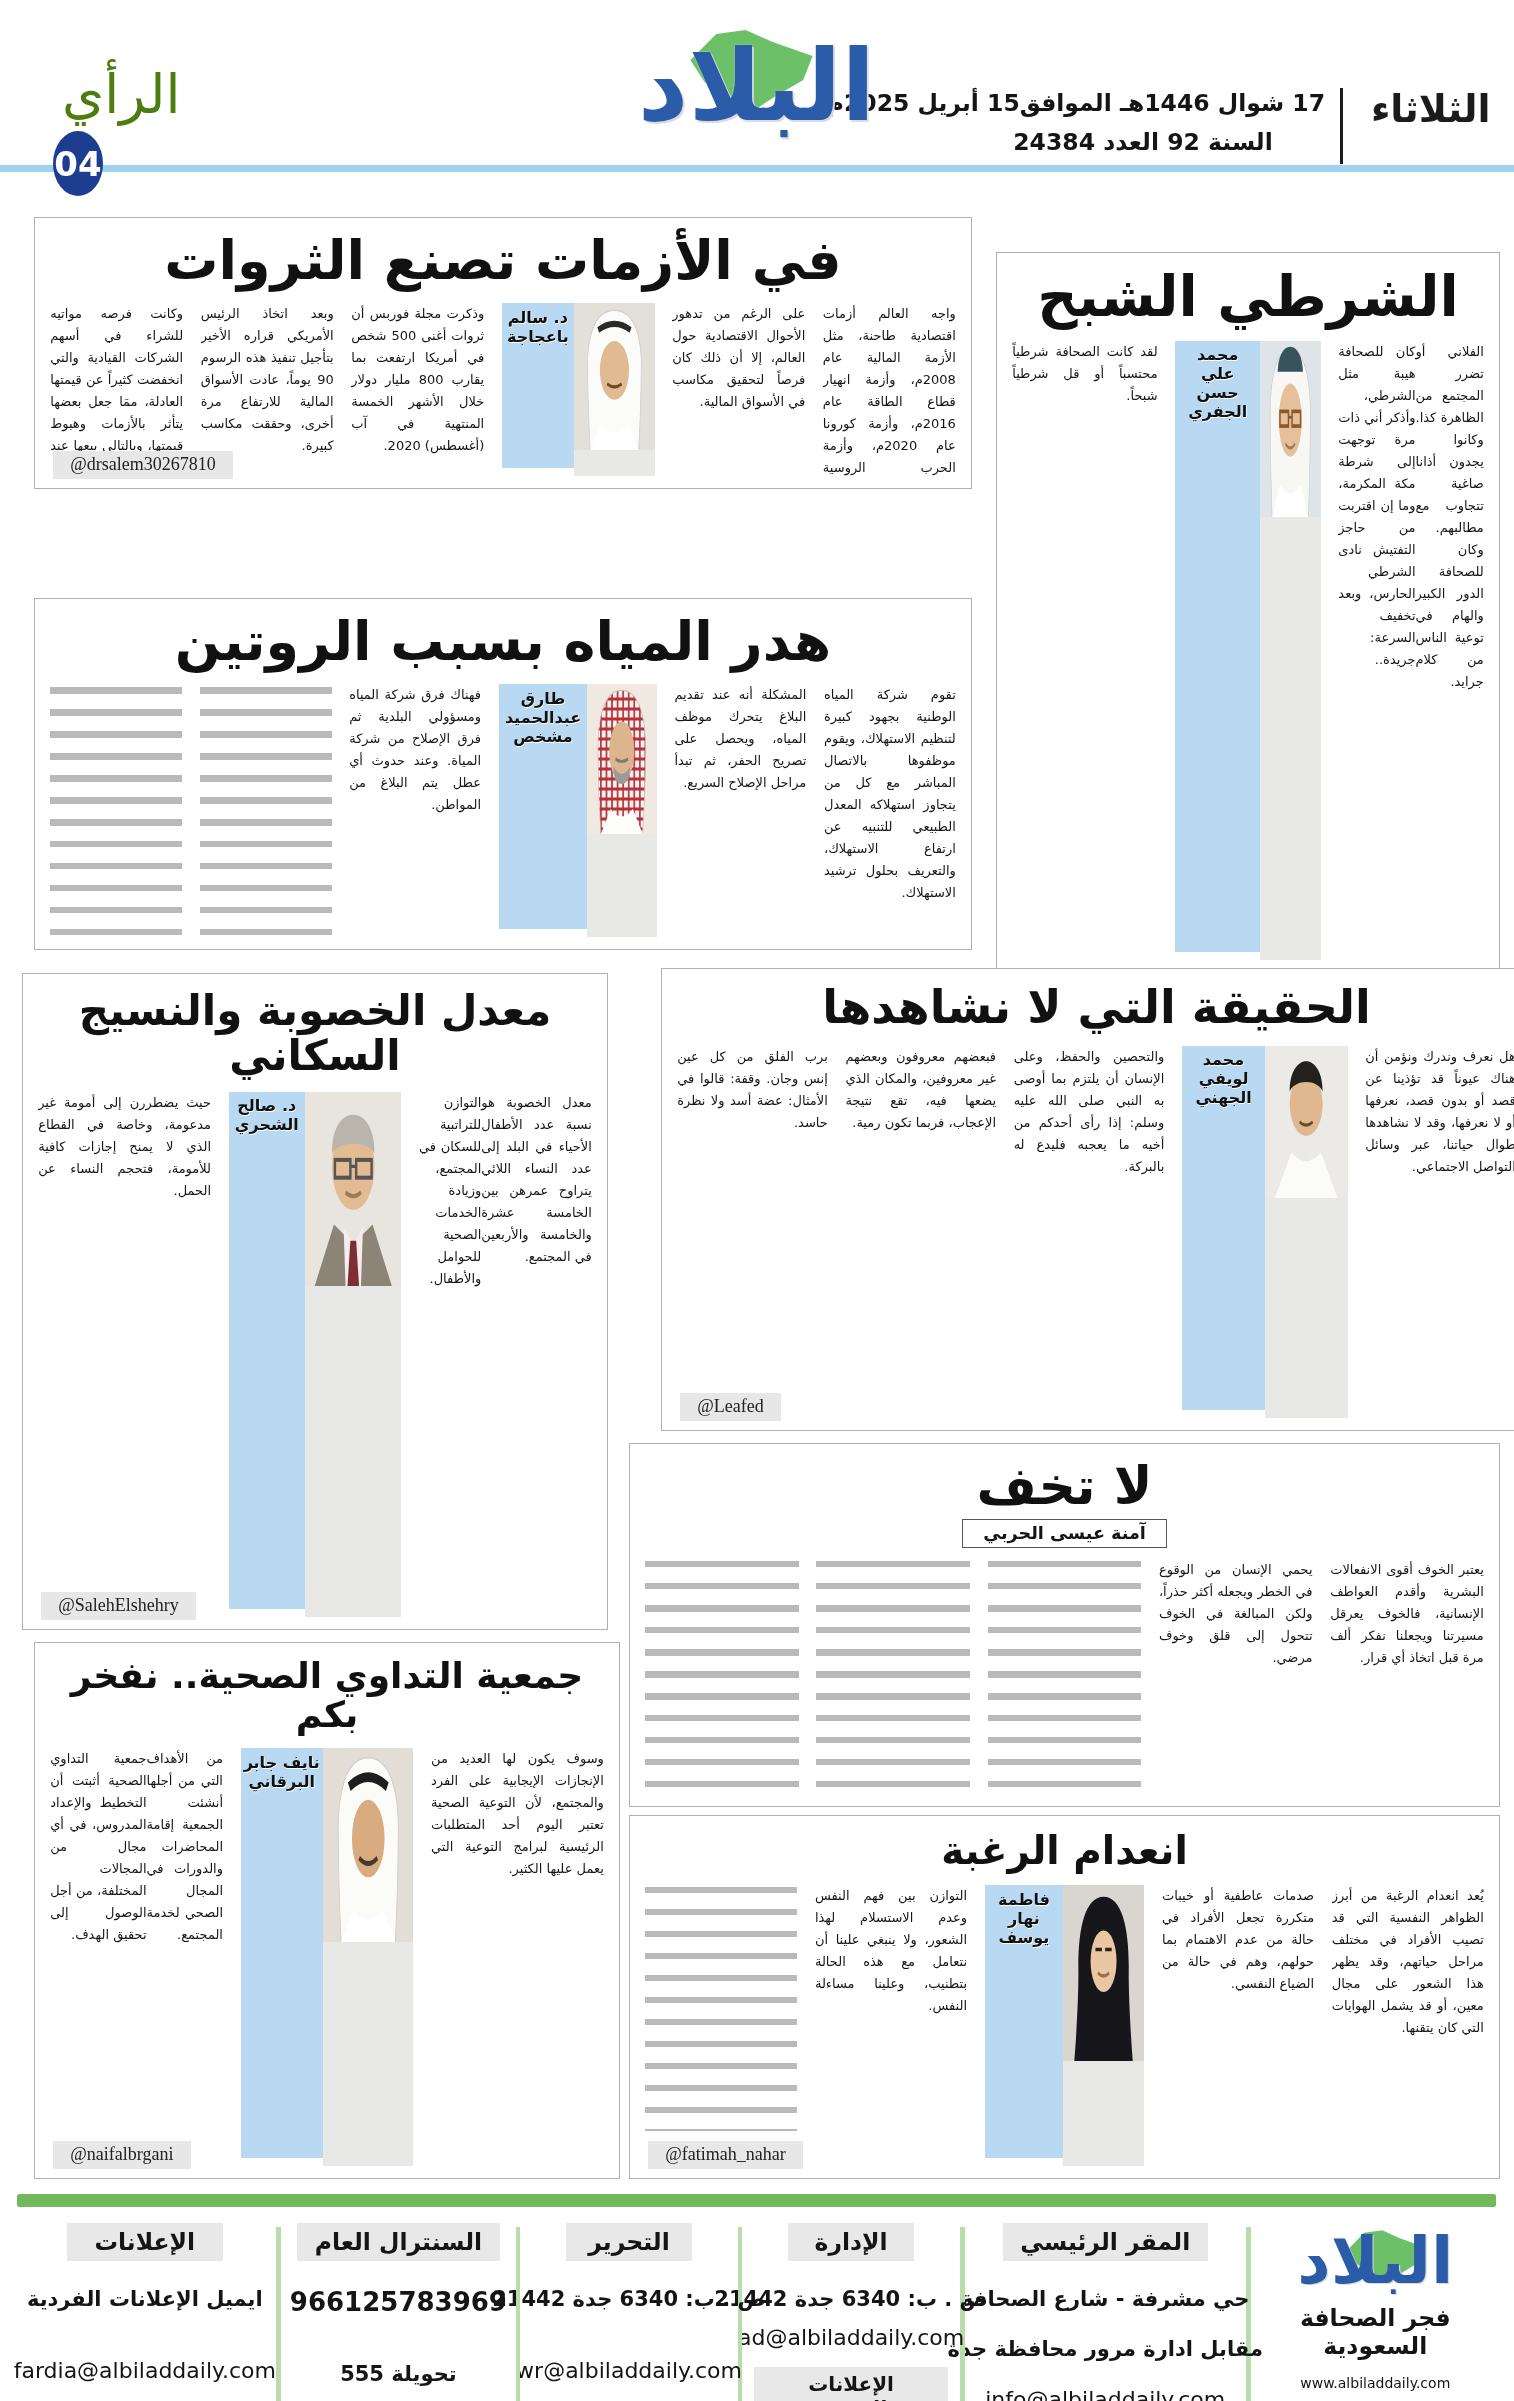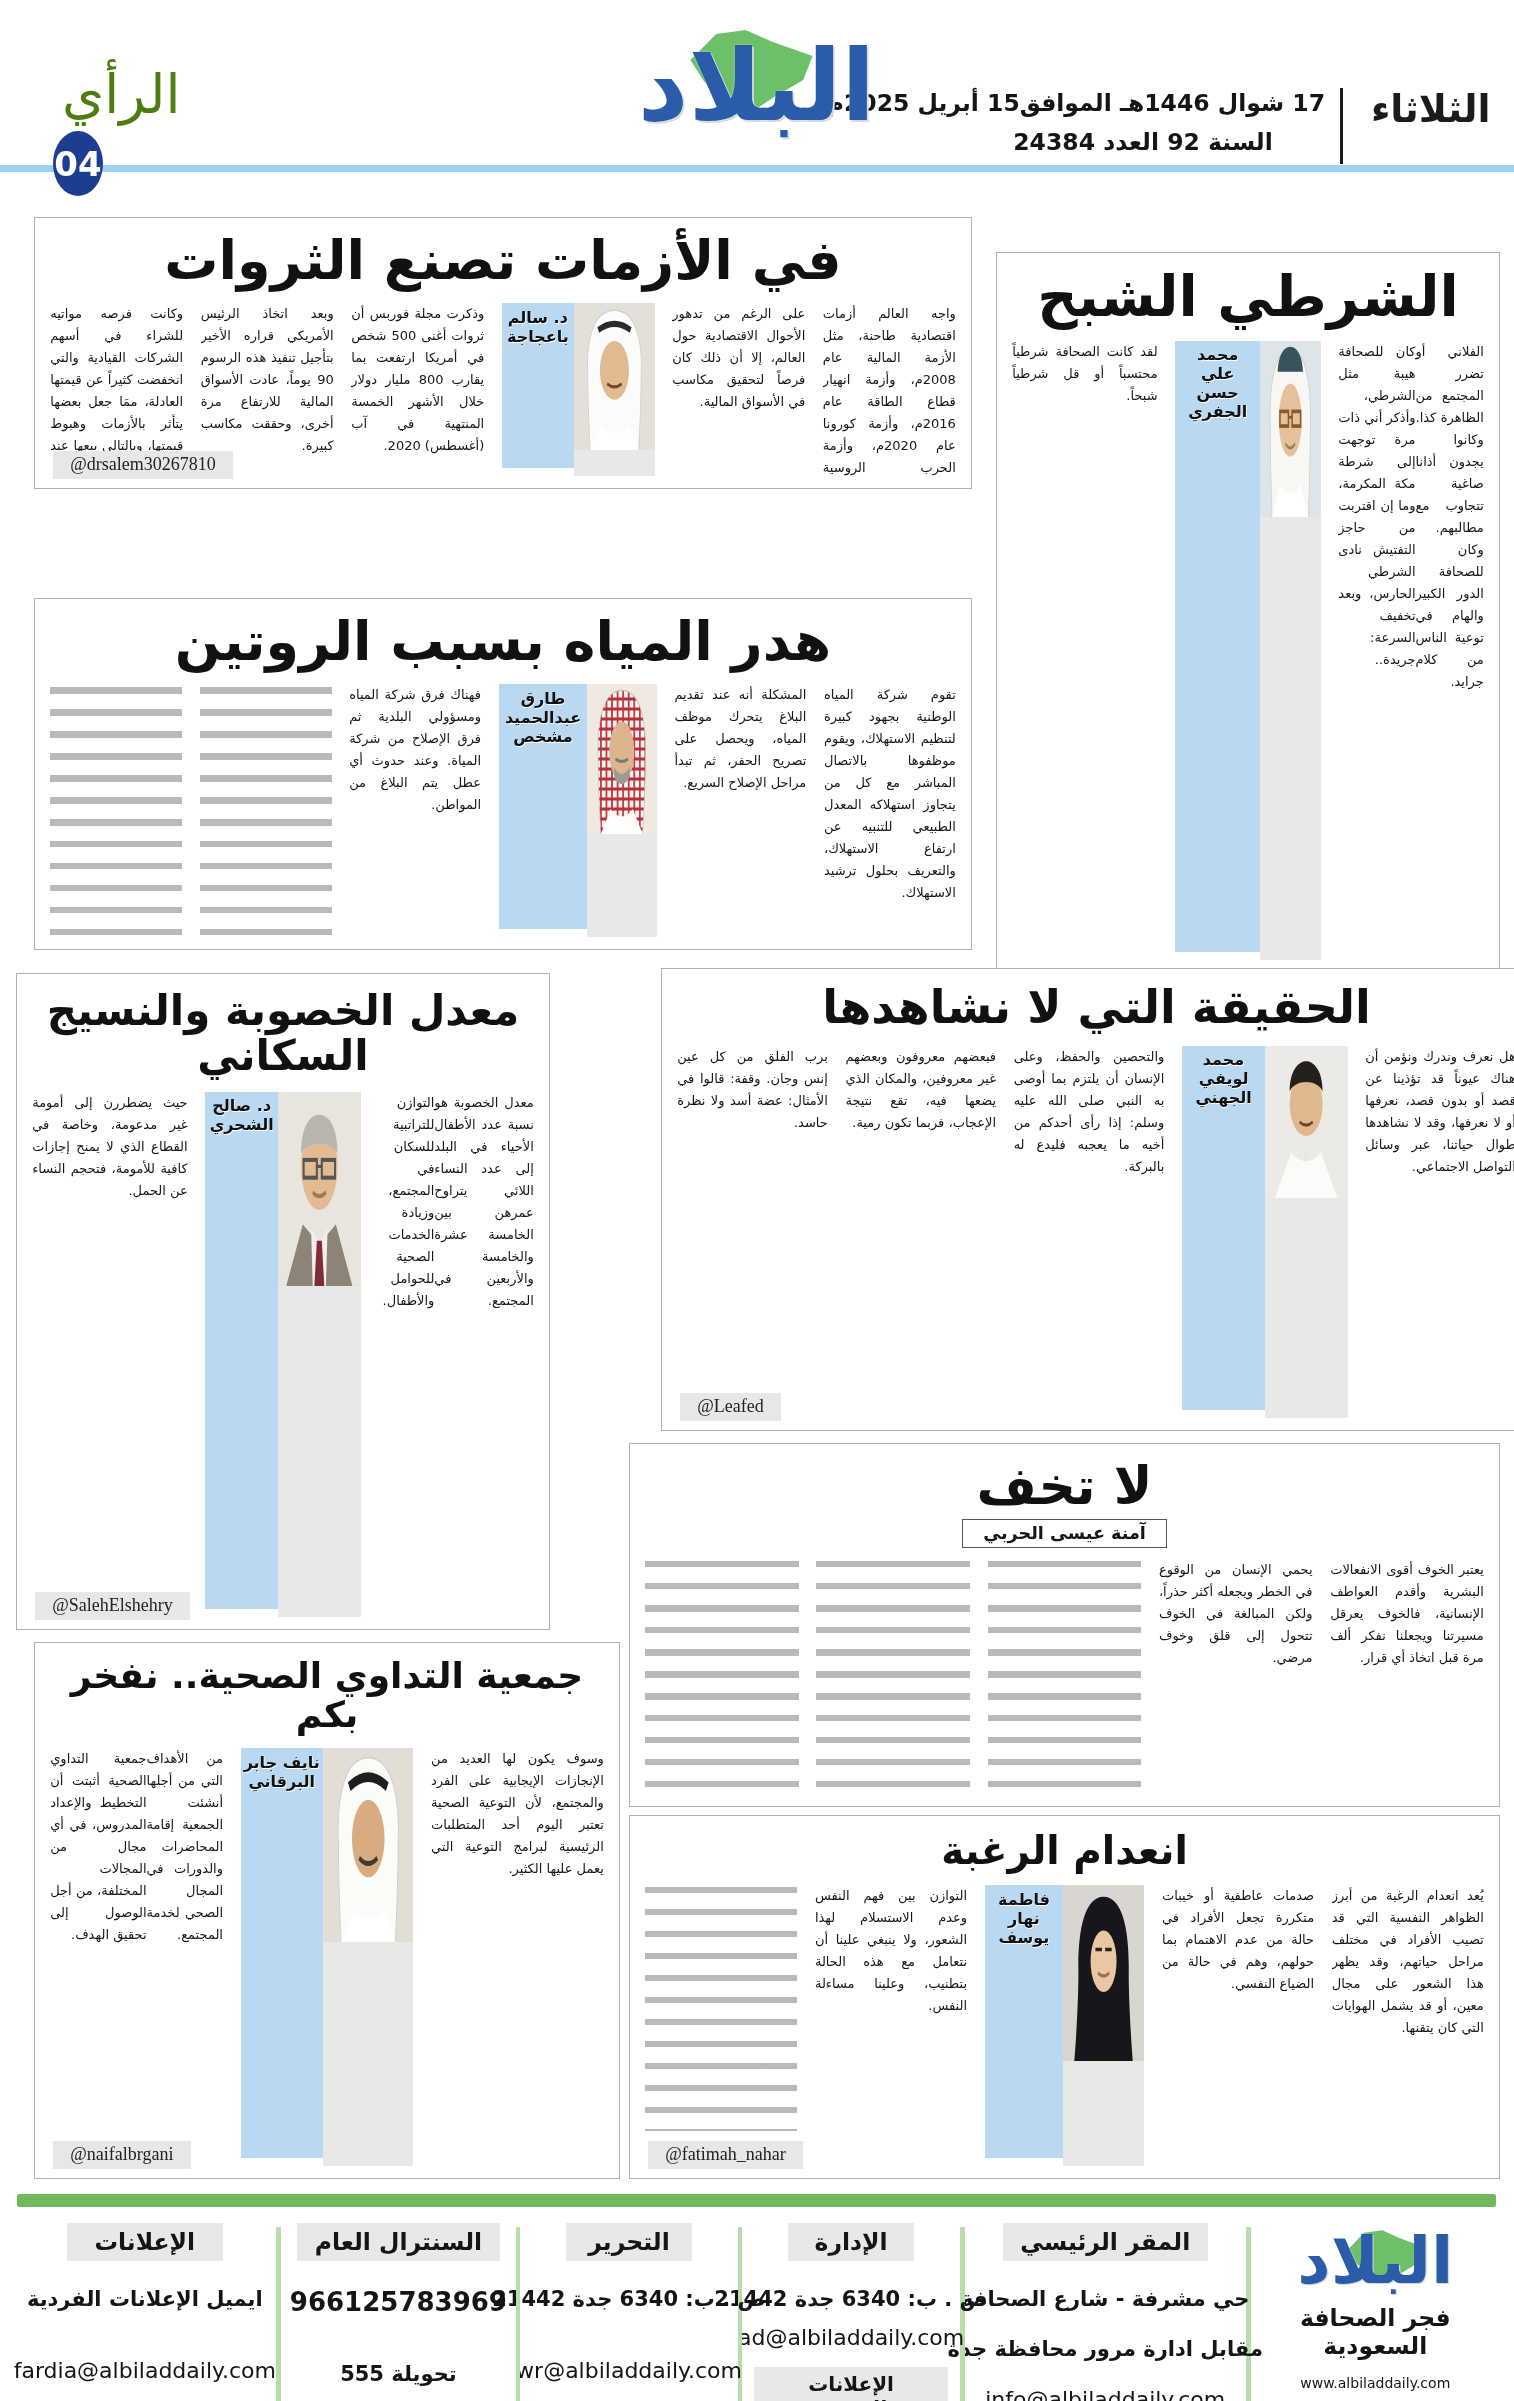--- a/index.html
+++ b/index.html
@@ -188,21 +188,21 @@
       </div>
       <div class="col">
         <div class="greek"></div>
       </div>
       <div class="col">
         <div class="greek"></div>
       </div>
     </div>
   </article>
 
-  <article class="article" style="left:17px;top:973px;width:534px;height:657px;">
+  <article class="article" style="left:23px;top:973px;width:586px;height:657px;">
     <h2 class="headline" style="font-size:42px;">معدل الخصوبة والنسيج السكاني</h2>
     <div class="cols">
       <div class="col">
         <p>معدل الخصوبة هو نسبة عدد الأطفال الأحياء في البلد إلى عدد النساء اللائي يتراوح عمرهن بين الخامسة عشرة والخامسة والأربعين في المجتمع.</p>
         <p>التوازن للتراتبية للسكان في المجتمع، وزيادة الخدمات الصحية للحوامل والأطفال.</p>
         <div class="greek"></div>
       </div>
       <div class="col">
         <div class="photo">
           <svg viewBox="0 0 100 120" height="194" preserveAspectRatio="none">

